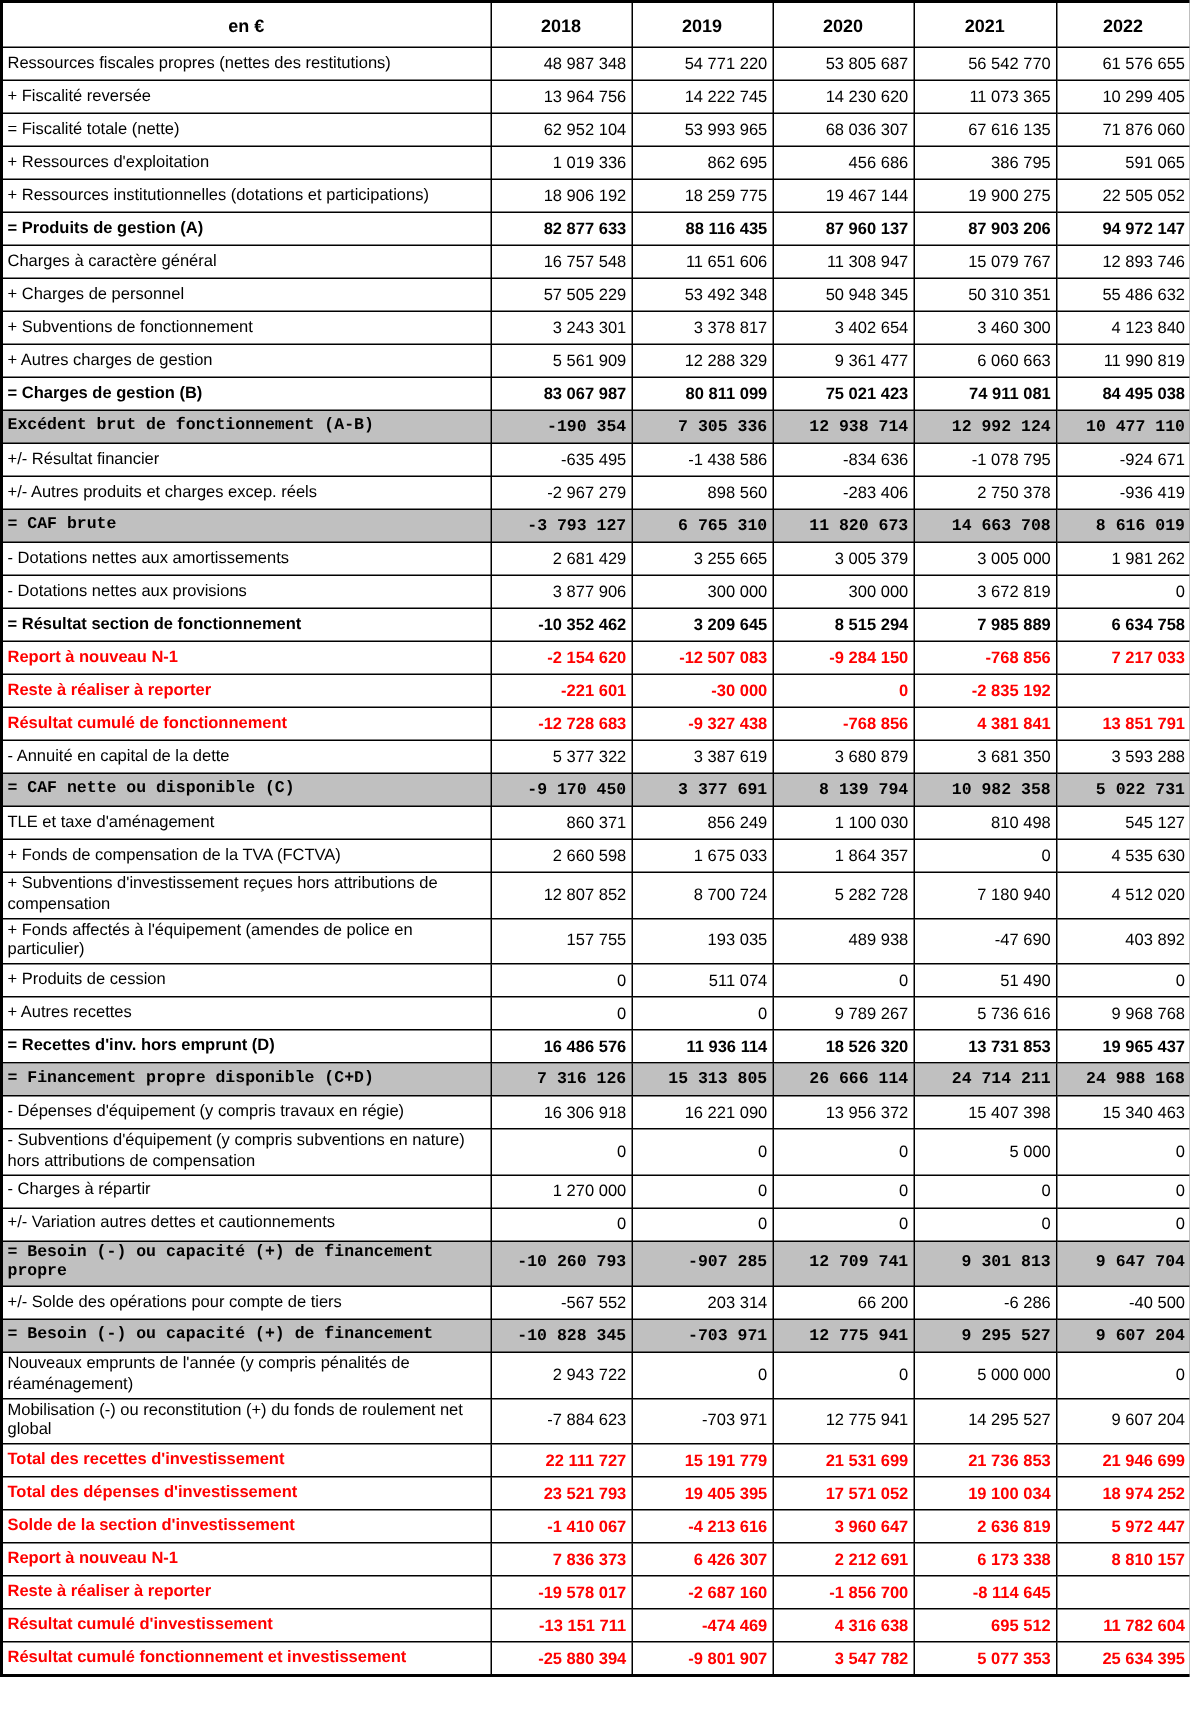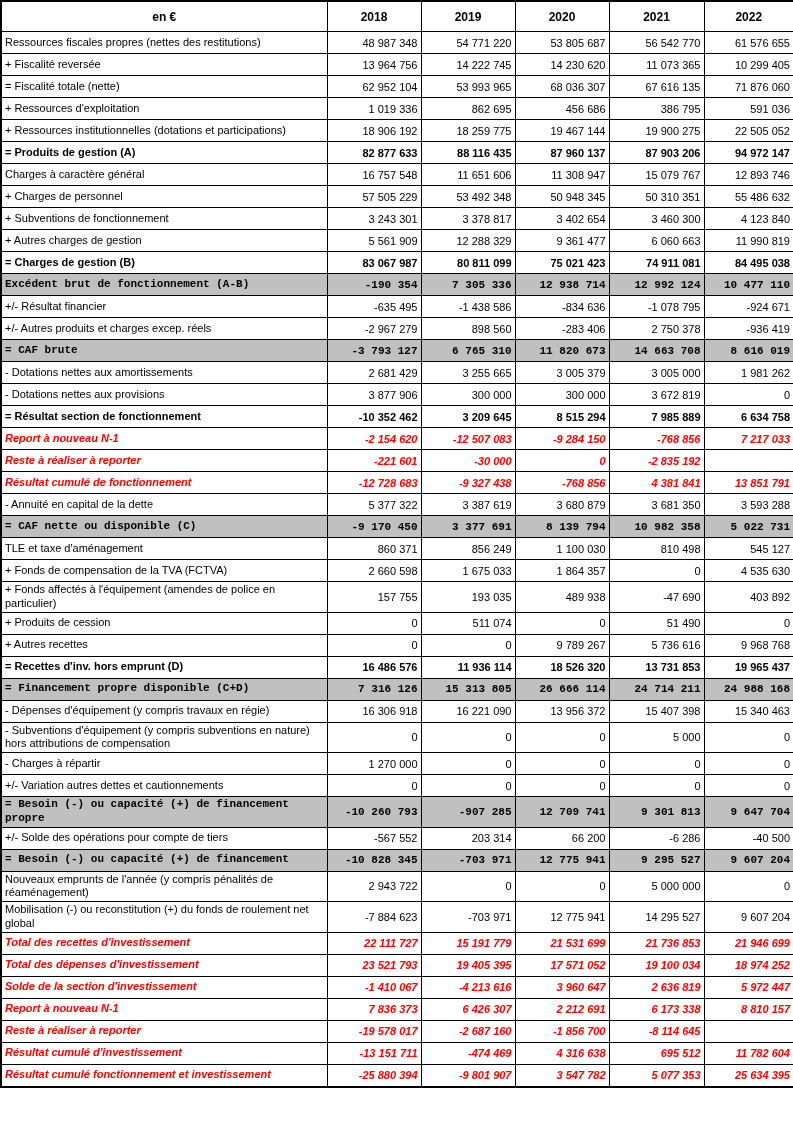--- a/index.html
+++ b/index.html
@@ -37,21 +37,21 @@
     line-height: 1.25;
     margin-top: 44px;
   }
   td.num {
     text-align: right;
     white-space: nowrap;
   }
   tr.row-detail td { height: 19px; font-weight: normal; color: #000; }
   tr.row-bold td   { height: 19px; font-weight: bold;   color: #000; }
   tr.row-gray td   { height: 19px; font-weight: bold;   color: #000; background: var(--section-bg, #c0c0c0); font-family: Liberation Mono, monospace; }
-  tr.row-red td    { height: 19px; font-weight: bold;   color: var(--result-color, #ff0000); font-style: italic; }
+  tr.row-red td    { height: 19px; font-weight: bold;   color: var(--result-color, #ff0000); }
 </style>
 </head>
 <body>
 
 <div class="sheet">
   <table class="fin">
     <colgroup>
       <col style="width:326px">
       <col style="width:94px">
       <col style="width:94px">
@@ -93,21 +93,21 @@
     <td class="num">68 036 307</td>
     <td class="num">67 616 135</td>
     <td class="num">71 876 060</td>
   </tr>
         <tr class="row-detail">
     <td class="label">+ Ressources d'exploitation</td>
     <td class="num">1 019 336</td>
     <td class="num">862 695</td>
     <td class="num">456 686</td>
     <td class="num">386 795</td>
-    <td class="num">591 036</td>
+    <td class="num">591 065</td>
   </tr>
         <tr class="row-detail">
     <td class="label">+ Ressources institutionnelles (dotations et participations)</td>
     <td class="num">18 906 192</td>
     <td class="num">18 259 775</td>
     <td class="num">19 467 144</td>
     <td class="num">19 900 275</td>
     <td class="num">22 505 052</td>
   </tr>
         <tr class="row-bold">
@@ -264,20 +264,28 @@
   </tr>
         <tr class="row-detail">
     <td class="label">+ Fonds de compensation de la TVA (FCTVA)</td>
     <td class="num">2 660 598</td>
     <td class="num">1 675 033</td>
     <td class="num">1 864 357</td>
     <td class="num">0</td>
     <td class="num">4 535 630</td>
   </tr>
         <tr class="row-detail">
+    <td class="label">+ Subventions d'investissement reçues hors attributions de compensation</td>
+    <td class="num">12 807 852</td>
+    <td class="num">8 700 724</td>
+    <td class="num">5 282 728</td>
+    <td class="num">7 180 940</td>
+    <td class="num">4 512 020</td>
+  </tr>
+        <tr class="row-detail">
     <td class="label">+ Fonds affectés à l'équipement (amendes de police en particulier)</td>
     <td class="num">157 755</td>
     <td class="num">193 035</td>
     <td class="num">489 938</td>
     <td class="num">-47 690</td>
     <td class="num">403 892</td>
   </tr>
         <tr class="row-detail">
     <td class="label">+ Produits de cession</td>
     <td class="num">0</td>

